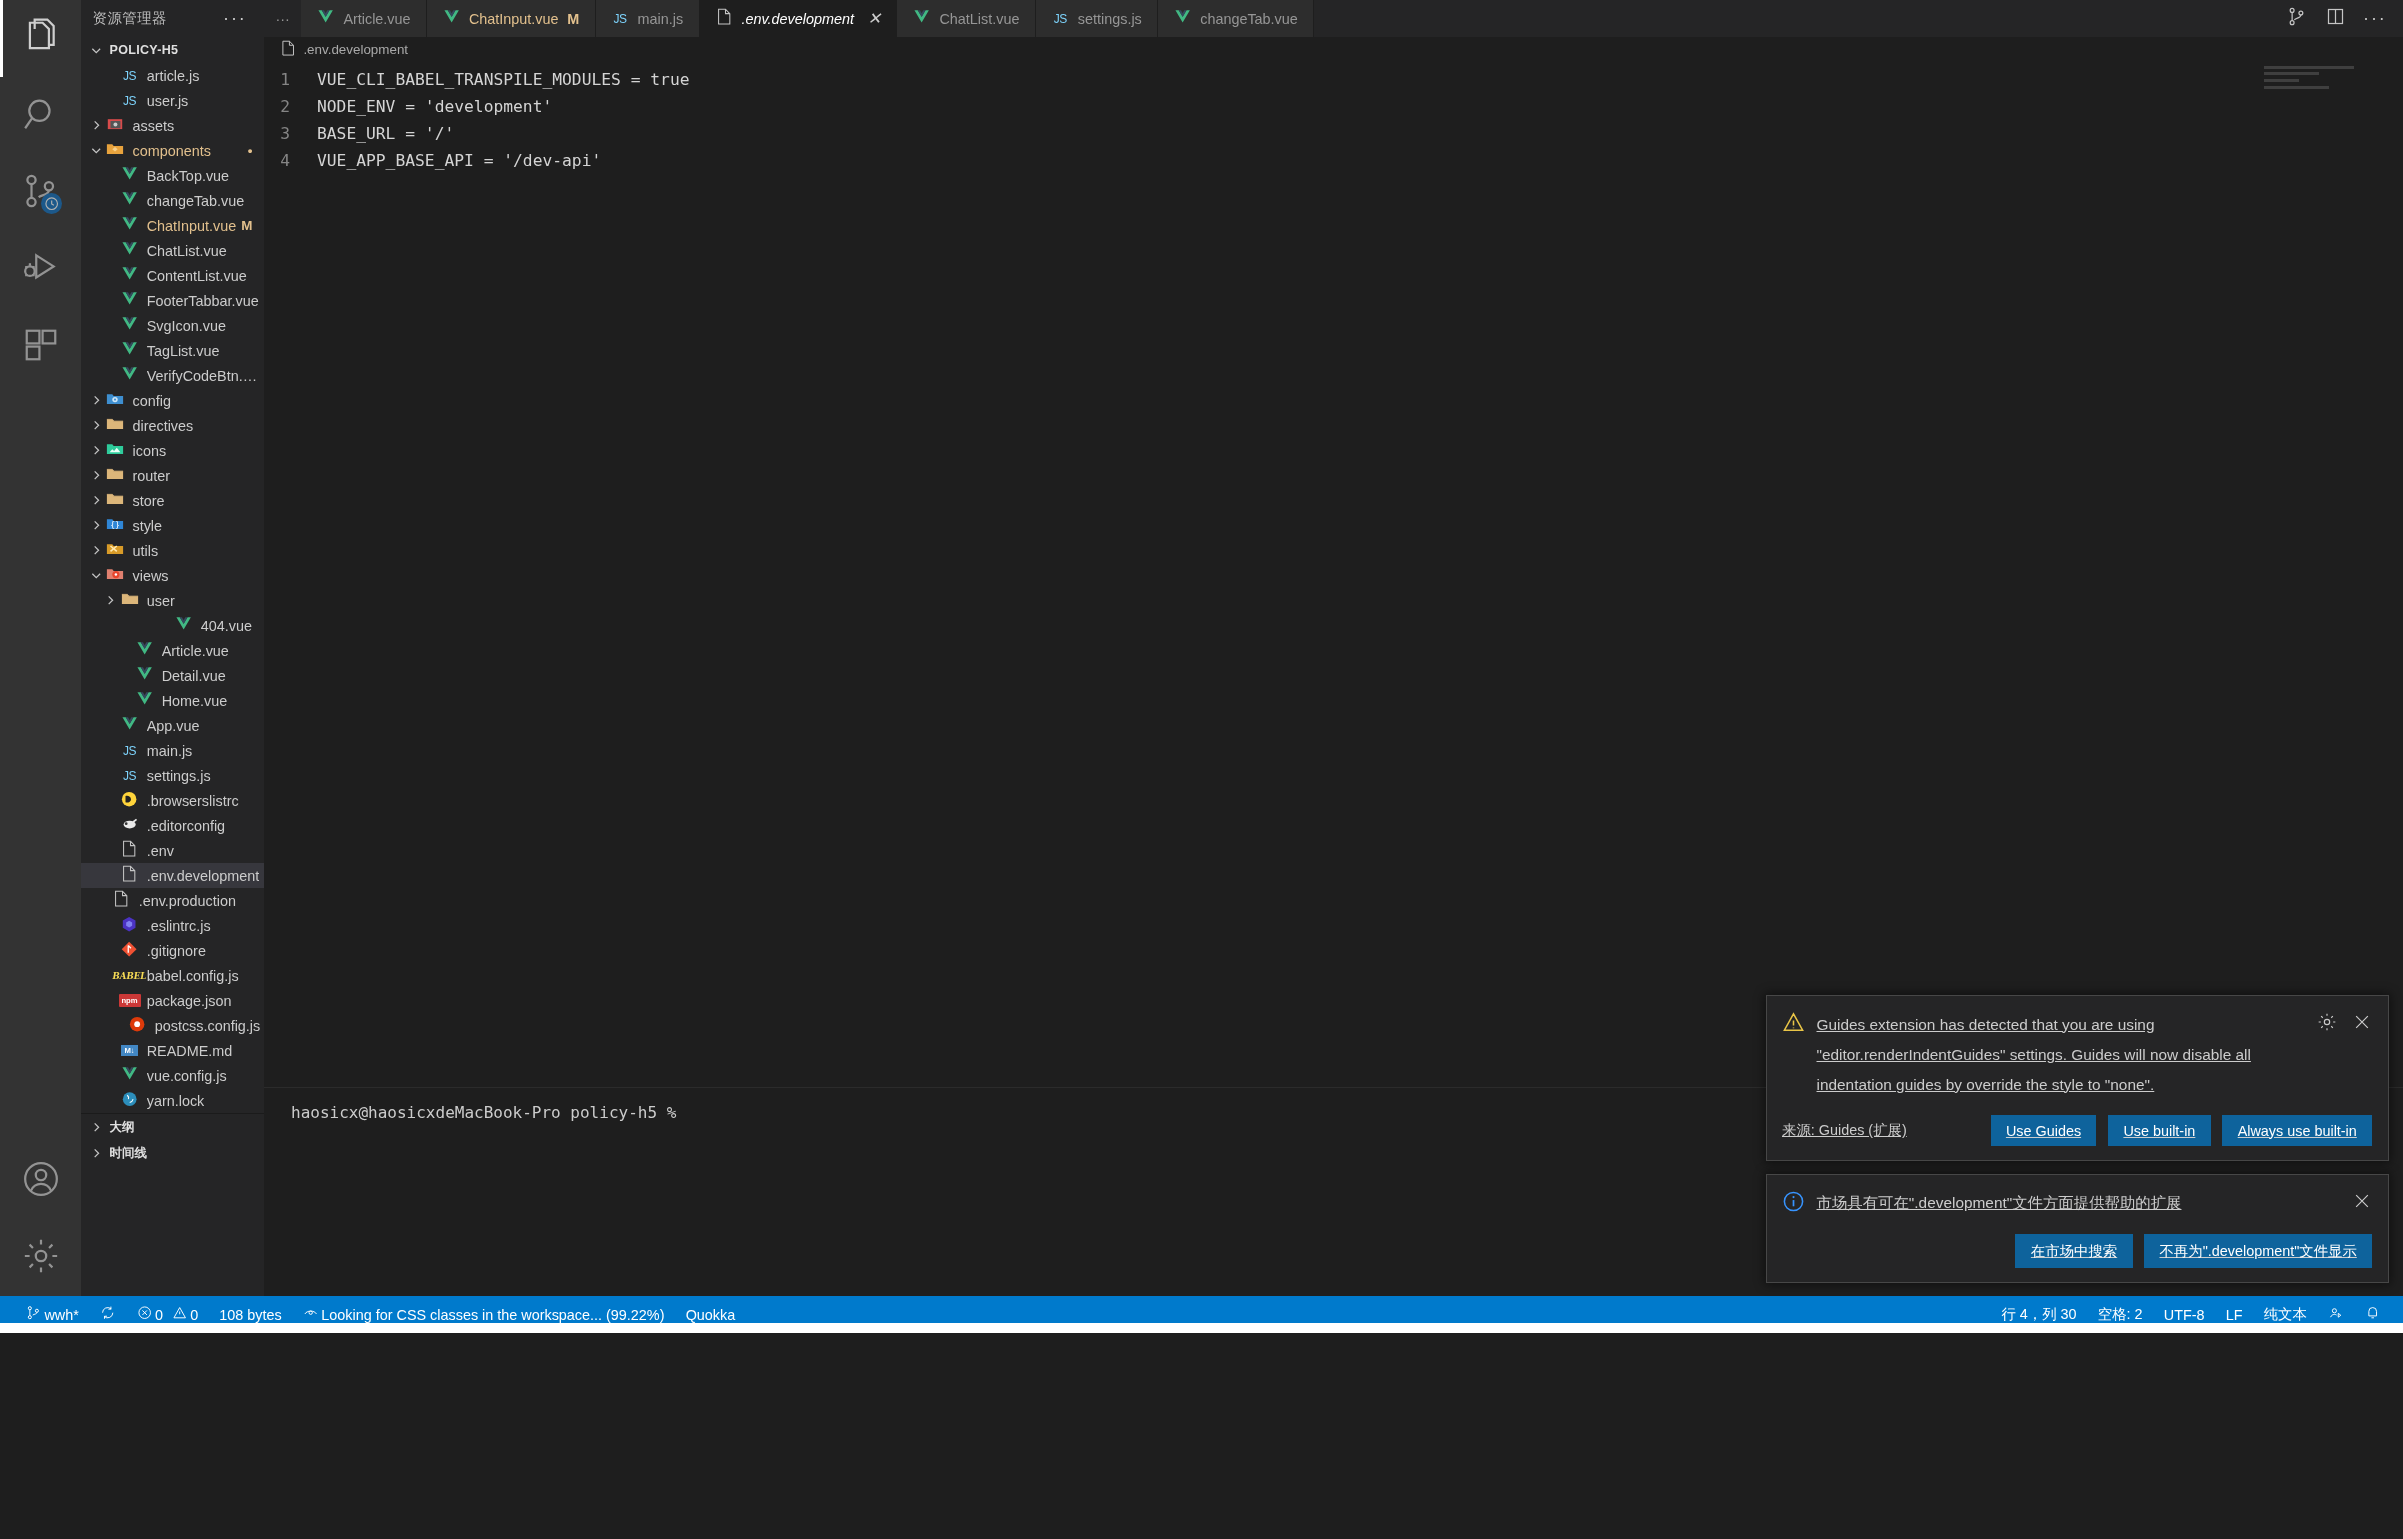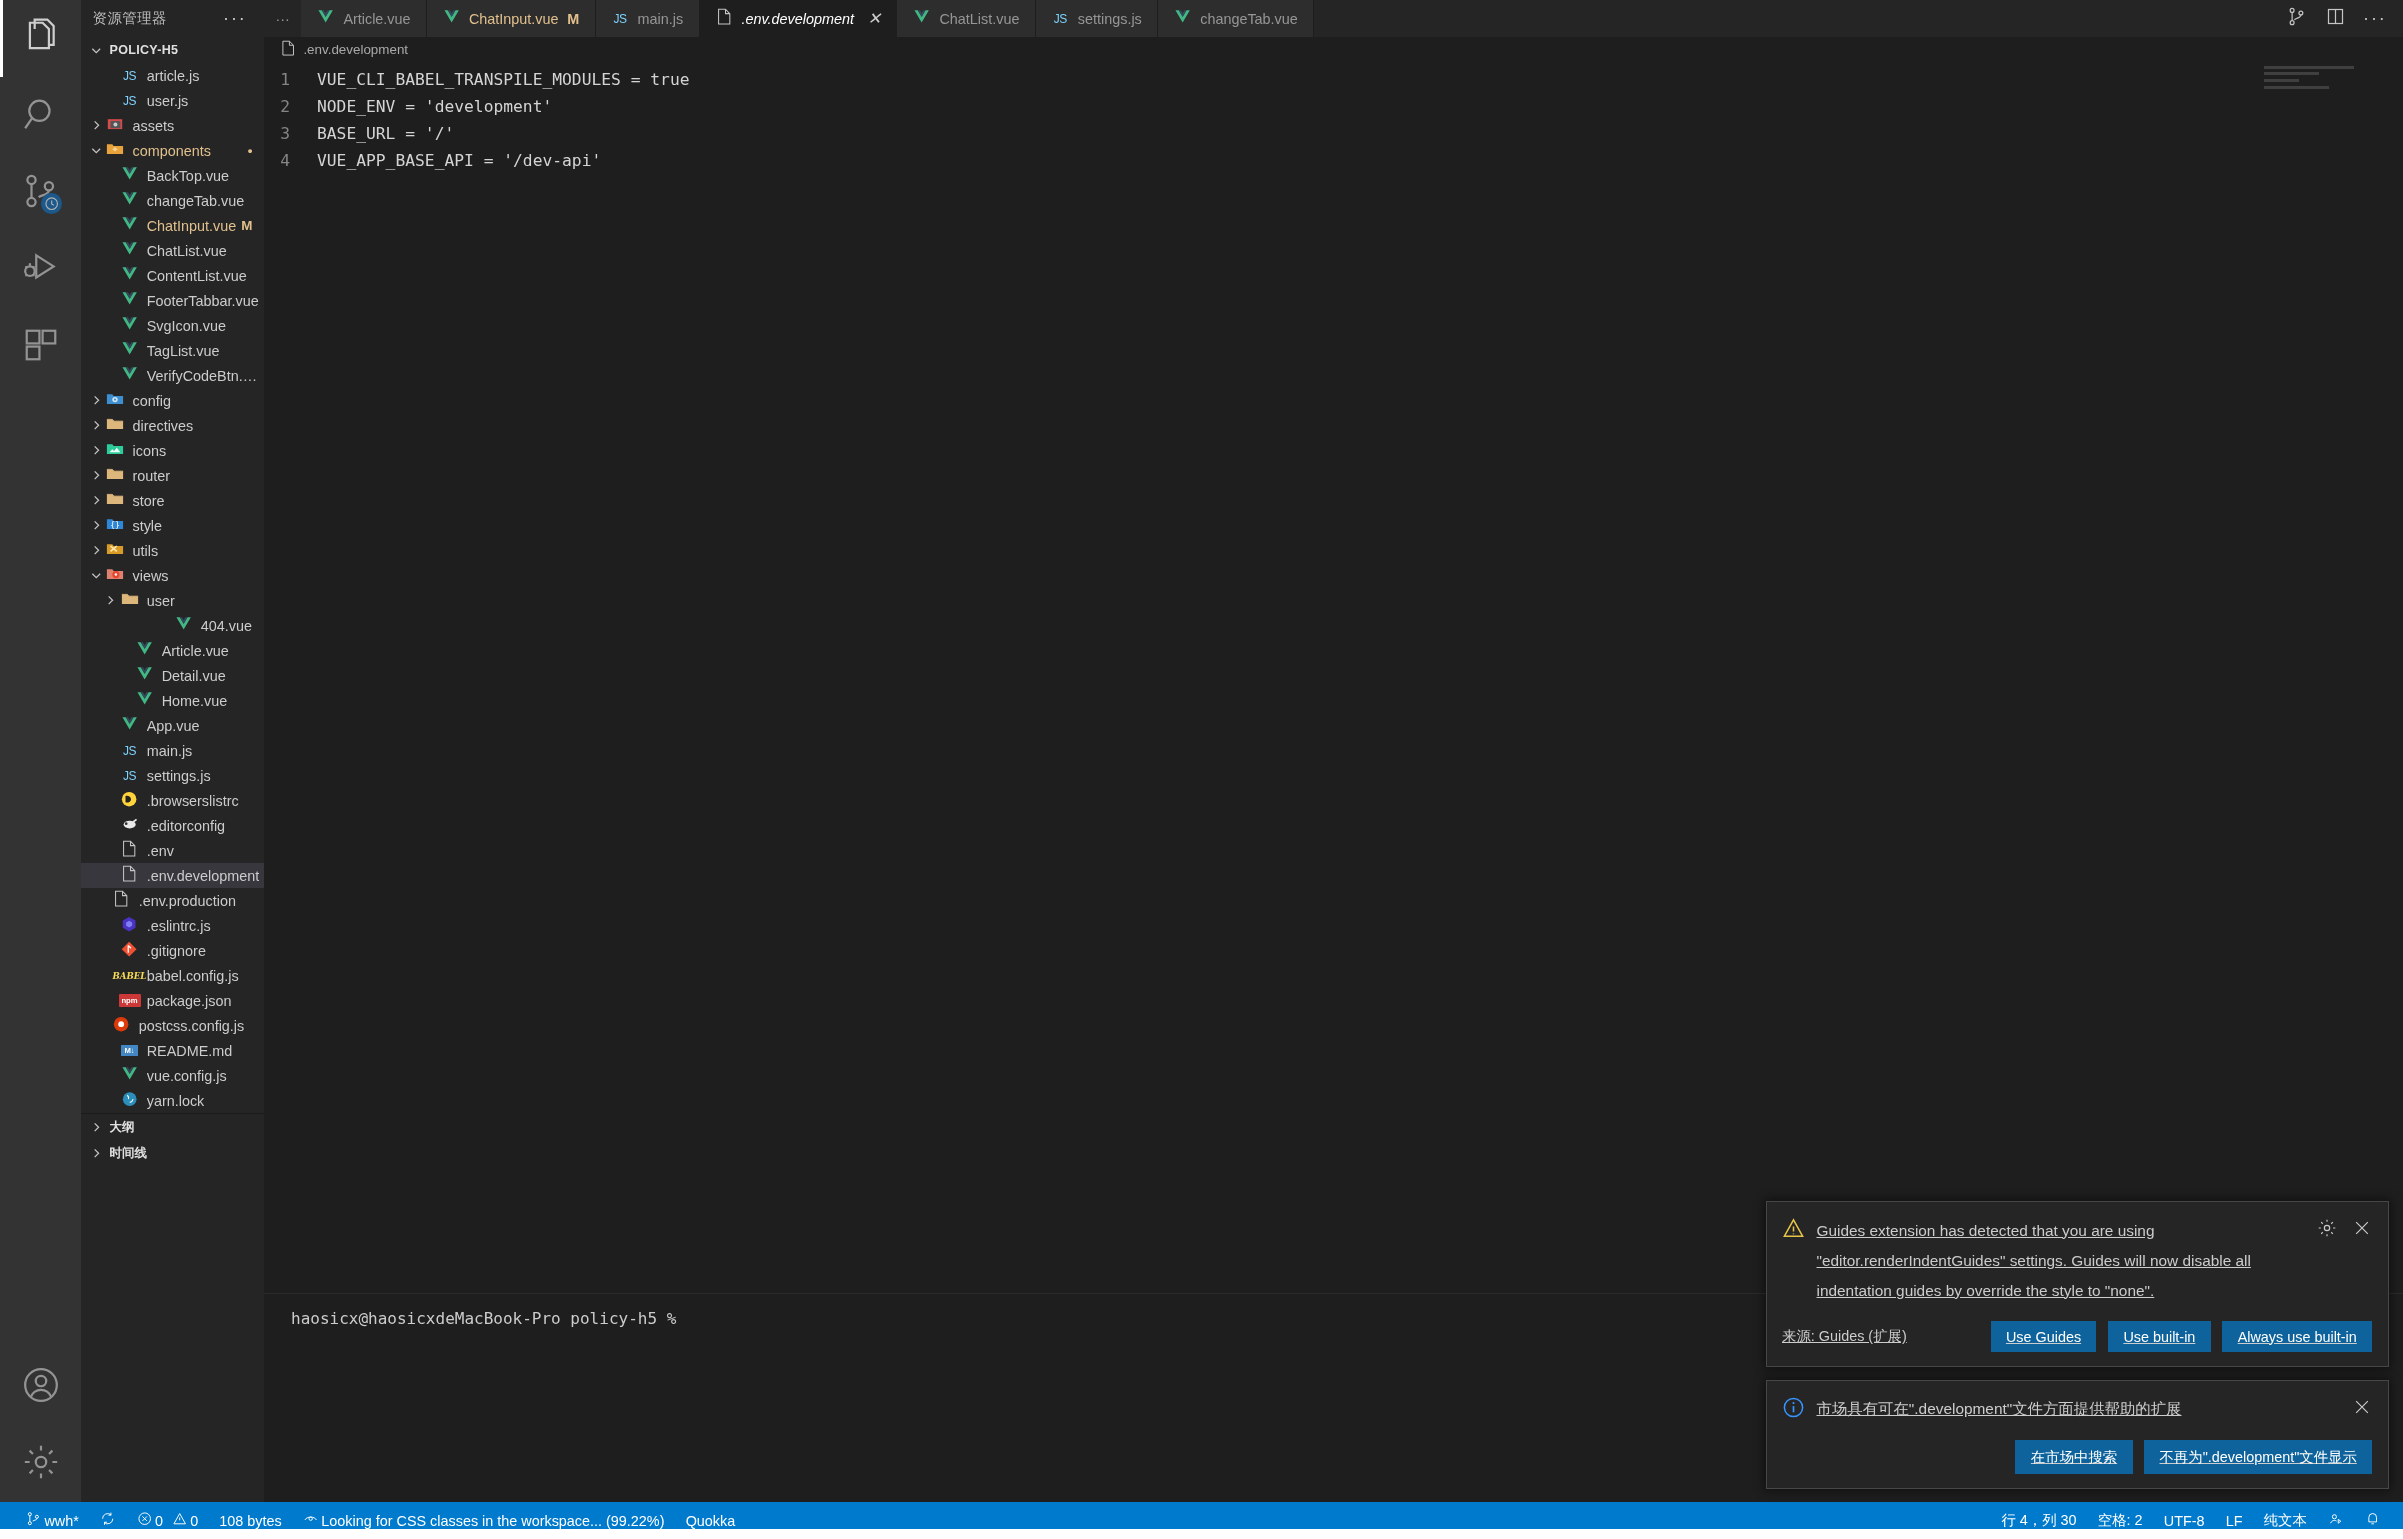--- a/index.html
+++ b/index.html
@@ -3,21 +3,21 @@
 <meta charset="utf-8">
 <style>
   * { box-sizing: border-box; margin: 0; padding: 0; }
   html, body {
     width: 2404px; height: 1539px;
     background: #1e1e1e;
     font-family: "Liberation Sans", sans-serif;
     overflow: hidden;
     color: #cccccc;
   }
-  #app { position: relative; width: 2404px; height: 1539px; display: flex; flex-direction: column; }
+  #app { position: relative; width: 2404px; height: 1333px; display: flex; flex-direction: column; }
 
   
   .workbench { display: flex; flex: 1; min-height: 0; position: relative; }
 
   
   .activitybar {
     width: 81px; background: #333333;
     display: flex; flex-direction: column; align-items: center;
     flex-shrink: 0; position: relative;
   }
@@ -687,21 +687,21 @@
               </span>
               <span class="label">babel.config.js</span>
             </div>
             <div class="row" style="padding-left: 20px;">
               <span class="twisty hidden"></span>
               <span class="ico">
                 <span style="background:#cb3837;color:#fff;font-size:7.7px;font-weight:bold;padding:1.9px 2.9px;border-radius:1px">npm</span>
               </span>
               <span class="label">package.json</span>
             </div>
-            <div class="row" style="padding-left: 12px;">
+            <div class="row" style="padding-left: 28px;">
               <span class="twisty hidden"></span>
               <span class="ico">
                 <span><svg width="16.3" height="16.3" viewBox="0 0 18 18">
                     <circle cx="9" cy="9" r="8" fill="#dd3a0a"></circle>
                     <circle cx="9" cy="9" r="3.2" fill="#fff"></circle>
                   </svg></span>
               </span>
               <span class="label">postcss.config.js</span>
             </div>
             <div class="row" style="padding-left: 20px;">

